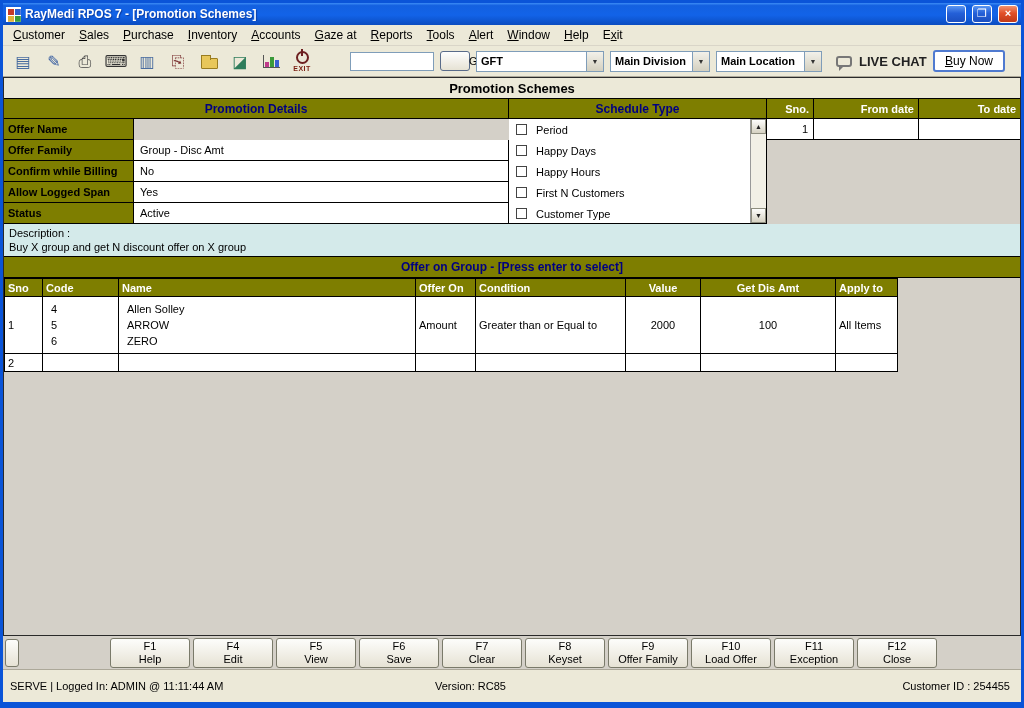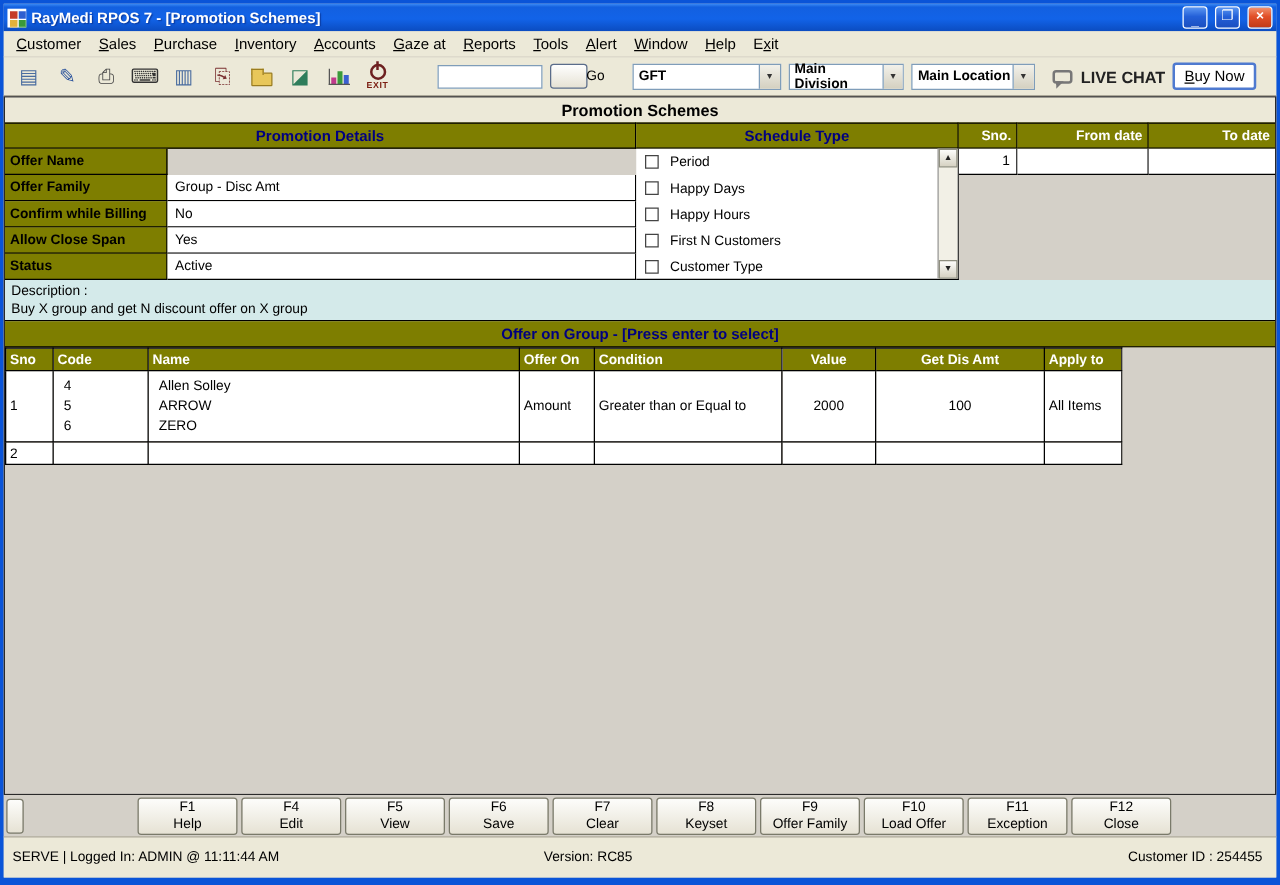--- a/index.html
+++ b/index.html
@@ -45,21 +45,21 @@
   .shape.chart{width:17px;height:13px;border-left:1px solid #555;border-bottom:1px solid #555;
     background-image:linear-gradient(#c03a8a 0 0),linear-gradient(#3a9a3a 0 0),linear-gradient(#3a5fd0 0 0);
     background-size:4px 6px,4px 11px,4px 8px;background-position:1px 7px,6px 2px,11px 5px;background-repeat:no-repeat;}
   .shape.power{width:13px;height:13px;border:2px solid #6d2020;border-radius:50%;margin-bottom:1px;}
   .shape.power::after{content:"";position:absolute;left:50%;top:-4px;width:2px;height:7px;margin-left:-1px;background:#6d2020;}
   .tb-input{width:84px;height:19px;border:1px solid #7F9DB9;font-size:11px;padding:1px 3px;margin-left:30px;background:#fff;}
   .go-btn{width:26px;height:20px;font-size:11px;border:1px solid #5a6c8a;border-radius:3px;
     background:linear-gradient(180deg,#fefefe,#e6e2d4);cursor:default;padding-left:28px;}
   .dd{height:21px;border:1px solid #7F9DB9;background:#fff;display:flex;align-items:center;
     font-size:11px;font-weight:bold;padding-left:4px;}
-  .dd-company{width:128px;margin-left:30px;} .dd-division{width:100px;} .dd-location{width:106px;}
+  .dd-company{width:128px;} .dd-division{width:100px;} .dd-location{width:106px;}
   .dd-arrow{margin-left:auto;width:17px;height:19px;background:linear-gradient(180deg,#f2f1ea,#d4d0c0);
     border-left:1px solid #7F9DB9;display:grid;place-items:center;font-size:7px;color:#333;}
   .livechat{display:flex;align-items:center;gap:7px;font-weight:bold;font-size:13px;color:#222;margin-left:8px;white-space:nowrap;}
   .bubble{width:16px;height:11px;border:2px solid #777;border-radius:3px;position:relative;}
   .bubble::after{content:"";position:absolute;left:1px;bottom:-6px;width:0;height:0;
     border:3px solid transparent;border-top-color:#777;border-left-color:#777;}
   .buynow{margin-left:auto;margin-right:8px;width:72px;height:22px;background:#fff;
     border:2px solid #4f7ad0;border-radius:3px;font-size:12px;color:#000;}
 
   
@@ -237,21 +237,21 @@
           </div>
           <div class="detail-row">
             <div class="detail-label">Offer Family</div>
             <div class="detail-value">Group - Disc Amt</div>
           </div>
           <div class="detail-row">
             <div class="detail-label">Confirm while Billing</div>
             <div class="detail-value">No</div>
           </div>
           <div class="detail-row">
-            <div class="detail-label">Allow Close Span</div>
+            <div class="detail-label">Allow Logged Span</div>
             <div class="detail-value">Yes</div>
           </div>
           <div class="detail-row">
             <div class="detail-label">Status</div>
             <div class="detail-value">Active</div>
           </div>
         </div>
       <div class="schedule">
         <div id="schedule-list">
             <div class="sched-row">

